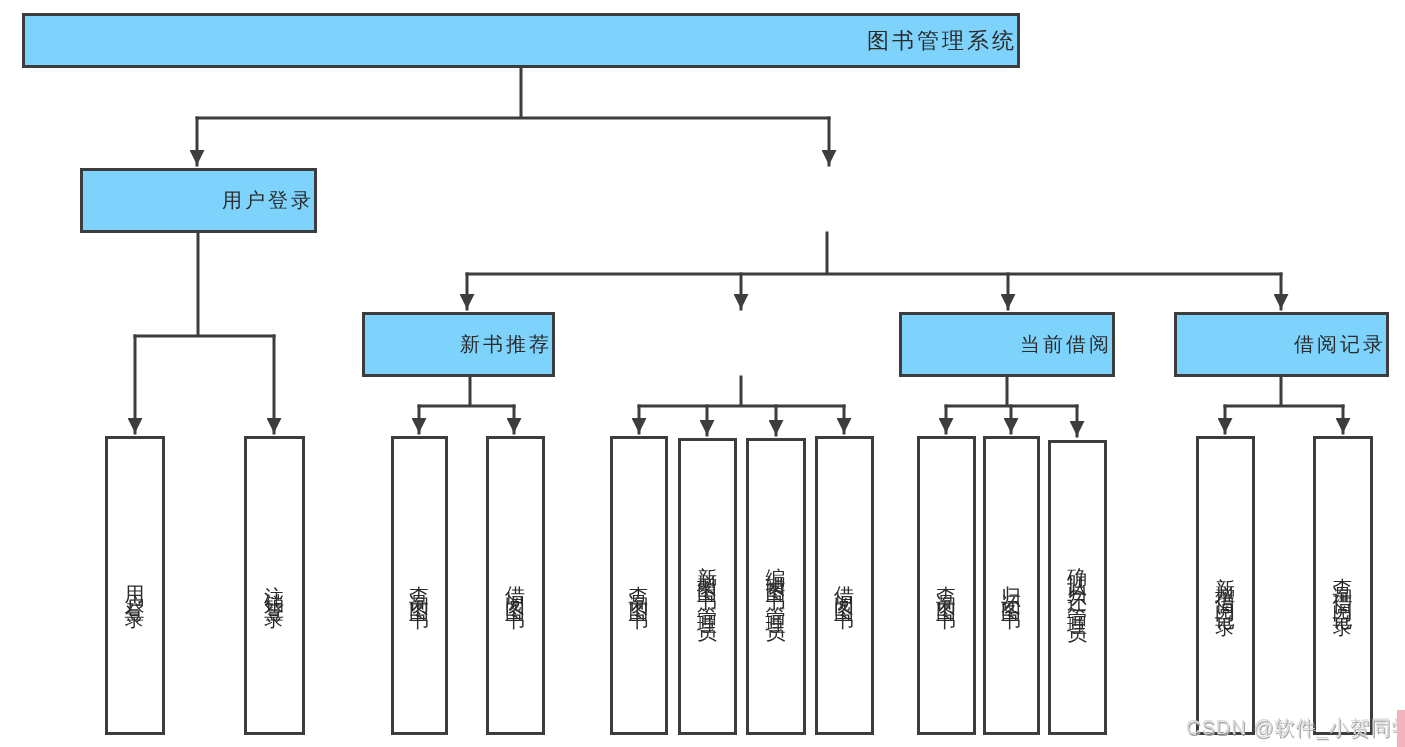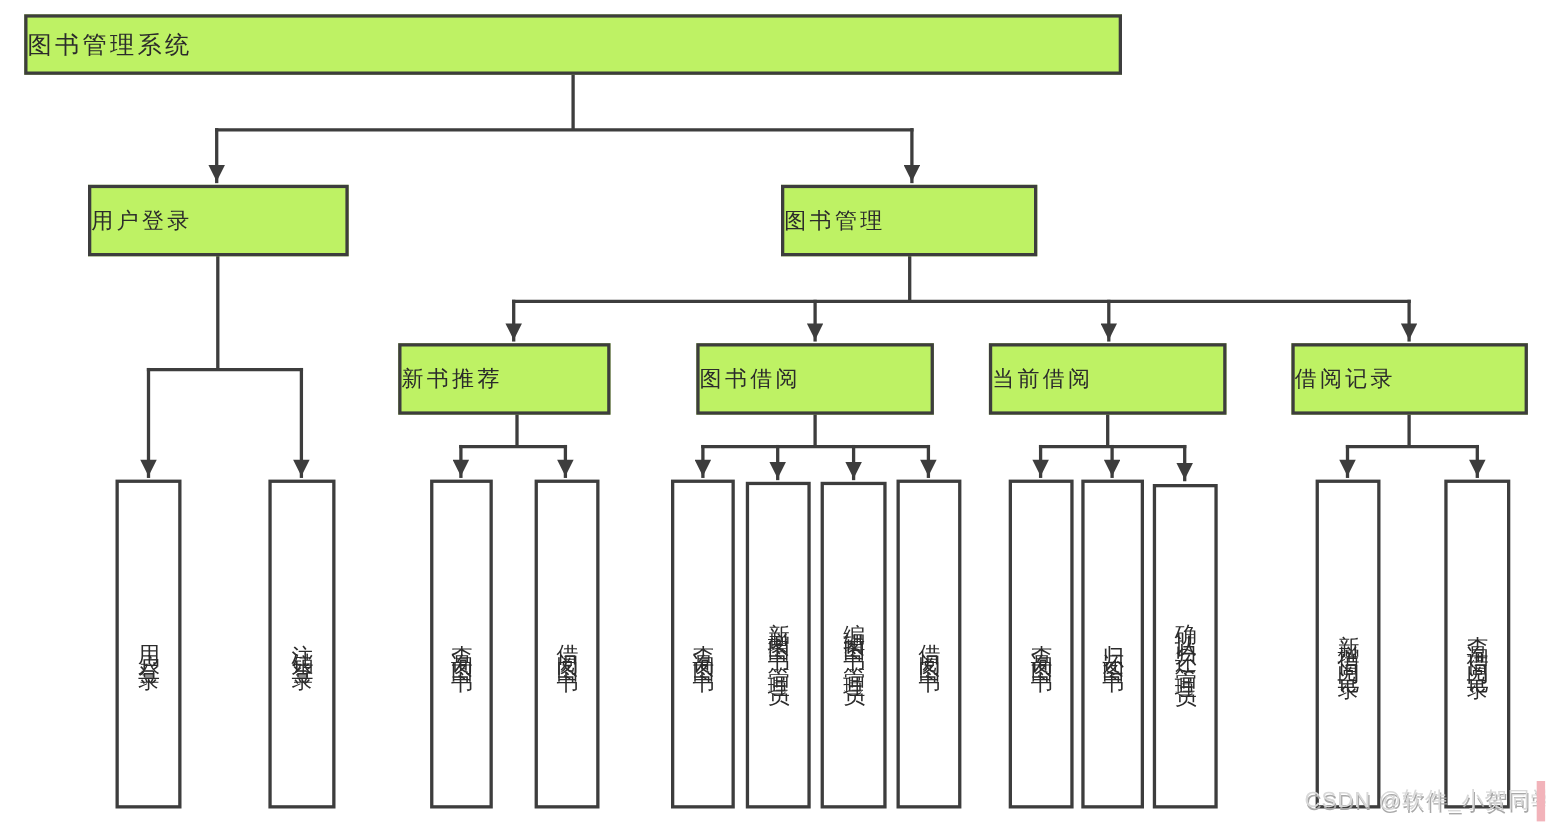--- a/index.html
+++ b/index.html
@@ -6,24 +6,24 @@
   .stage {
     position:relative;
     width:1405px; height:747px;
     background:#ffffff;
     font-family:"Liberation Sans", sans-serif;
     overflow:hidden;
   }
   .connectors { position:absolute; left:0; top:0; }
   .hbox {
     position:absolute;
-    background:#bef264;
+    background:#7dd3fc;
     border:3px solid #3d3d3d;
     box-sizing:border-box;
-    display:flex; align-items:center; justify-content:flex-start;
+    display:flex; align-items:center; justify-content:flex-end;
     font-size:20px; letter-spacing:3px;
     color:#2b2b2b;
     white-space:nowrap;
   }
   .vbox {
     position:absolute;
     background:#ffffff;
     border:3px solid #3d3d3d;
     box-sizing:border-box;
     display:flex; align-items:center; justify-content:center;
@@ -101,29 +101,23 @@
     </g>
   </svg>
 
   <div class="hbox" style="left:22px; top:13px; width:998px; height:55px; font-size:22px;">
     <span>图书管理系统</span>
   </div>
 
   <div class="hbox" style="left:80px; top:168px; width:237px; height:65px;">
     <span>用户登录</span>
   </div>
-  <div class="hbox" style="left:710px; top:168px; width:233px; height:65px;">
-    <span>图书管理</span>
-  </div>
 
   <div class="hbox" style="left:362px; top:312px; width:193px; height:65px;">
     <span>新书推荐</span>
-  </div>
-  <div class="hbox" style="left:633px; top:312px; width:216px; height:65px;">
-    <span>图书借阅</span>
   </div>
   <div class="hbox" style="left:899px; top:312px; width:216px; height:65px;">
     <span>当前借阅</span>
   </div>
   <div class="hbox" style="left:1174px; top:312px; width:215px; height:65px;">
     <span>借阅记录</span>
   </div>
 
   <div class="vbox" style="left:105px; top:436px; width:60px; height:299px;">
     <span>用户登录</span>

